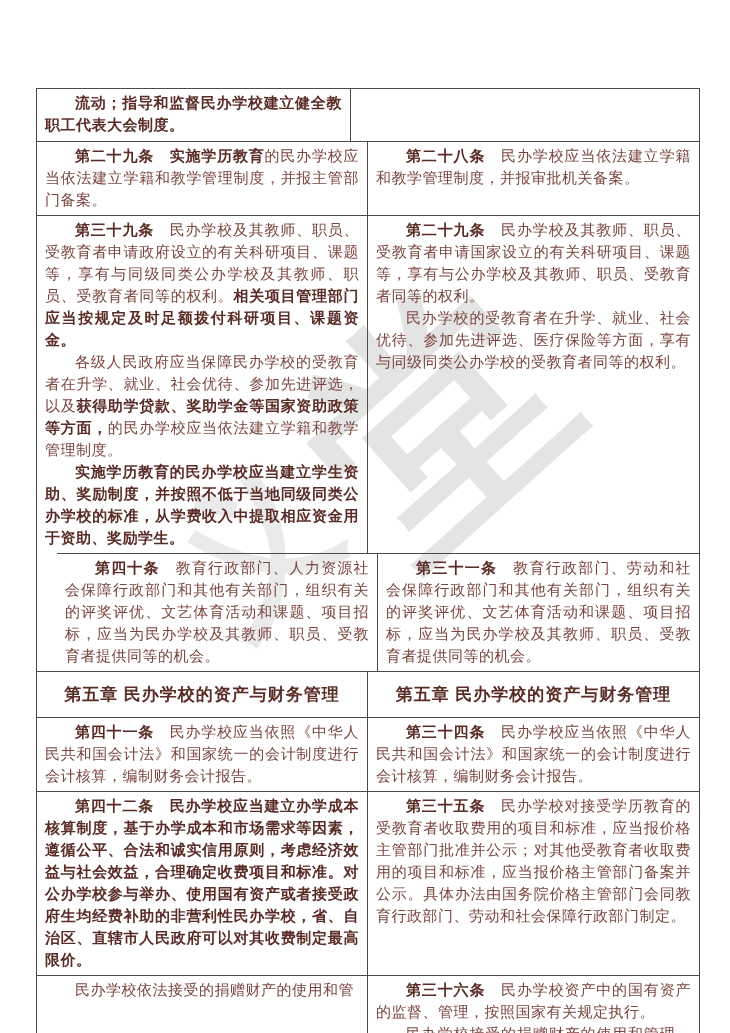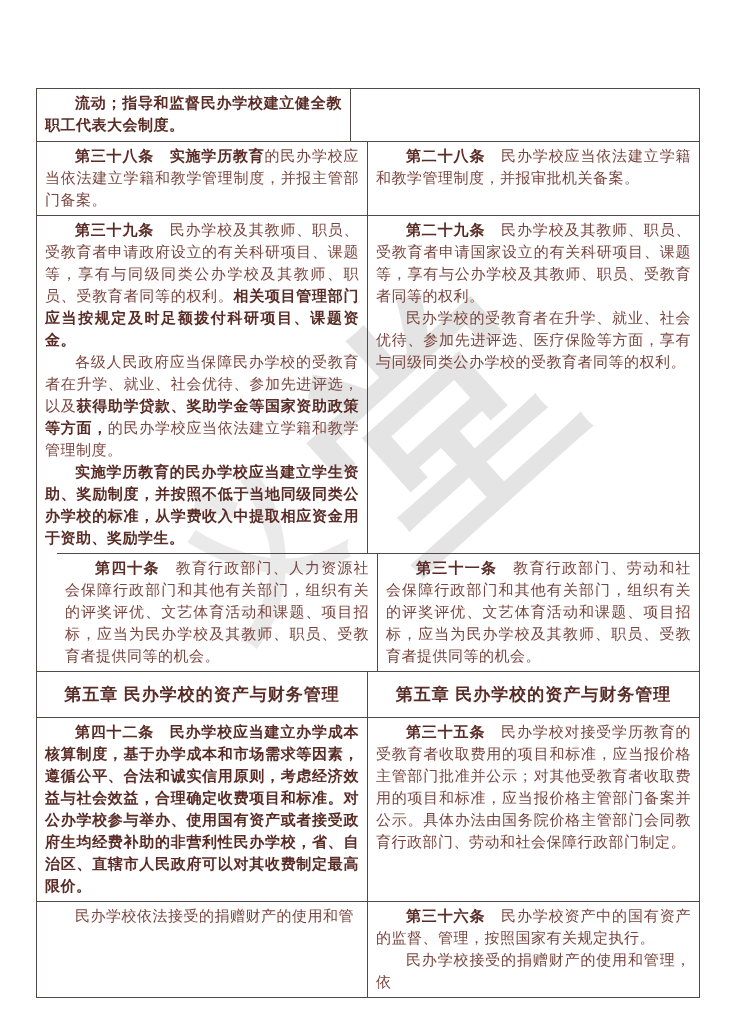--- a/index.html
+++ b/index.html
@@ -54,21 +54,21 @@
 
 <div class="cmp-table">
     <div class="row" style="min-height: 52px; gap: 34px;">
       <div class="cell left">
         <p class="para"><span class="run-b">流动；指导和监督民办学校建立健全教职工代表大会制度。</span></p>
       </div>
       <div class="cell right"></div>
     </div>
     <div class="row" style="min-height: 62px;">
       <div class="cell left">
-        <p class="para"><span class="run-b">第三十八条　实施学历教育</span><span class="run-r">的民办学校应当依法建立学籍和教学管理制度，并报主管部门备案。</span></p>
+        <p class="para"><span class="run-b">第二十九条　实施学历教育</span><span class="run-r">的民办学校应当依法建立学籍和教学管理制度，并报主管部门备案。</span></p>
       </div>
       <div class="cell right">
         <p class="para"><span class="run-b">第二十八条</span><span class="run-r">　民办学校应当依法建立学籍和教学管理制度，并报审批机关备案。</span></p>
       </div>
     </div>
     <div class="row" style="min-height: 310px;">
       <div class="cell left">
         <p class="para"><span class="run-b">第三十九条</span><span class="run-r">　民办学校及其教师、职员、受教育者申请政府设立的有关科研项目、课题等，享有与同级同类公办学校及其教师、职员、受教育者同等的权利。</span><span class="run-b">相关项目管理部门应当按规定及时足额拨付科研项目、课题资金。</span></p>
         <p class="para"><span class="run-r">各级人民政府应当保障民办学校的受教育者在升学、就业、社会优待、参加先进评选，以及</span><span class="run-b">获得助学贷款、奖助学金等国家资助政策等方面，</span><span class="run-r">的民办学校应当依法建立学籍和教学管理制度。</span></p>
         <p class="para"><span class="run-b">实施学历教育的民办学校应当建立学生资助、奖励制度，并按照不低于当地同级同类公办学校的标准，从学费收入中提取相应资金用于资助、奖励学生。</span></p>
@@ -87,20 +87,28 @@
       </div>
     </div>
     <div class="row" style="min-height: 45px;">
       <div class="cell left chapter">
         <div class="chapter-title">第五章 民办学校的资产与财务管理</div>
       </div>
       <div class="cell right chapter">
         <div class="chapter-title">第五章 民办学校的资产与财务管理</div>
       </div>
     </div>
+    <div class="row" style="min-height: 70px;">
+      <div class="cell left">
+        <p class="para"><span class="run-b">第四十一条</span><span class="run-r">　民办学校应当依照《中华人民共和国会计法》和国家统一的会计制度进行会计核算，编制财务会计报告。</span></p>
+      </div>
+      <div class="cell right">
+        <p class="para"><span class="run-b">第三十四条</span><span class="run-r">　民办学校应当依照《中华人民共和国会计法》和国家统一的会计制度进行会计核算，编制财务会计报告。</span></p>
+      </div>
+    </div>
     <div class="row" style="min-height: 160px;">
       <div class="cell left">
         <p class="para"><span class="run-b">第四十二条　民办学校应当建立办学成本核算制度，基于办学成本和市场需求等因素，遵循公平、合法和诚实信用原则，考虑经济效益与社会效益，合理确定收费项目和标准。对公办学校参与举办、使用国有资产或者接受政府生均经费补助的非营利性民办学校，省、自治区、直辖市人民政府可以对其收费制定最高限价。</span></p>
       </div>
       <div class="cell right">
         <p class="para"><span class="run-b">第三十五条</span><span class="run-r">　民办学校对接受学历教育的受教育者收取费用的项目和标准，应当报价格主管部门批准并公示；对其他受教育者收取费用的项目和标准，应当报价格主管部门备案并公示。具体办法由国务院价格主管部门会同教育行政部门、劳动和社会保障行政部门制定。</span></p>
       </div>
     </div>
     <div class="row" style="min-height: 58px;">
       <div class="cell left">

